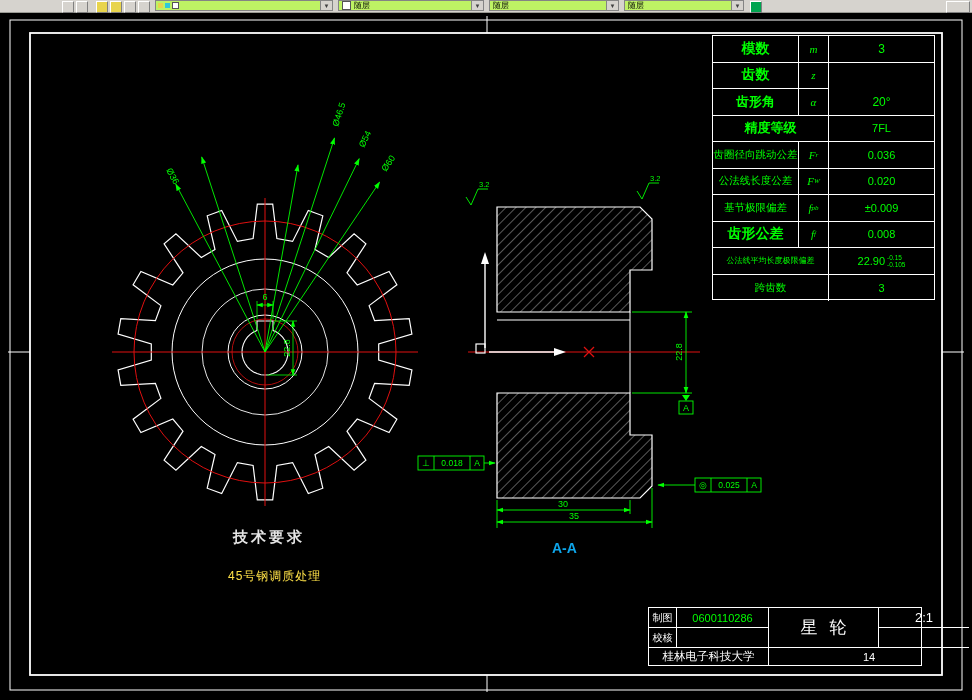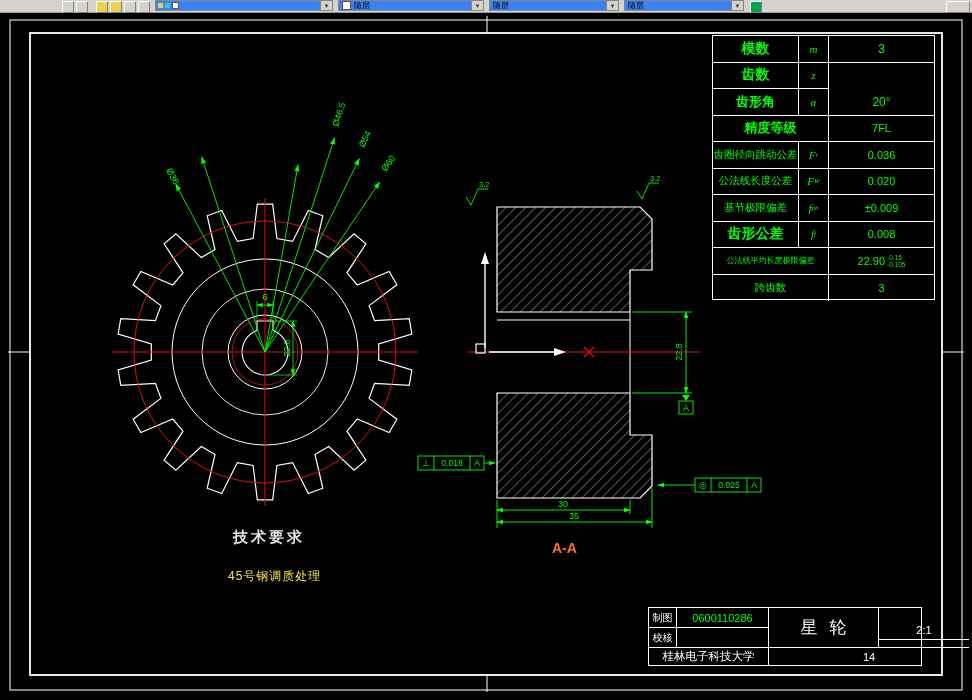--- a/index.html
+++ b/index.html
@@ -4,21 +4,21 @@
 <style>
   html,body{margin:0;padding:0;background:#000;width:972px;height:700px;overflow:hidden;
     font-family:"Liberation Sans",sans-serif;}
   
   .toolbar{position:absolute;left:0;top:0;width:972px;height:12px;background:#d6d3ce;
     border-bottom:1px solid #9a9a94;z-index:5;}
   .tb-icon{position:absolute;top:1px;width:10px;height:10px;background:#d6d3ce;
     border:1px solid;border-color:#fff #808080 #808080 #fff;}
   .tb-icon.glyph{background:#e8d44c;}
   .tb-icon.green{background:#00a550;}
-  .combo{position:absolute;top:0;height:11px;background:#3b82f6;border:1px solid #848484;
+  .combo{position:absolute;top:0;height:11px;background:#bef264;border:1px solid #848484;
     box-sizing:border-box;font-size:8px;color:#000;display:flex;align-items:center;overflow:hidden;}
   .combo-text{flex:1;padding-left:3px;white-space:nowrap;line-height:9px;}
   .combo-btn{width:11px;height:100%;background:#d6d3ce;border-left:1px solid #848484;
     font-size:6px;display:flex;align-items:center;justify-content:center;color:#404040;}
   .swatch{width:7px;height:7px;border:1px solid #555;background:#fff;margin-left:3px;display:inline-block;}
   .mini{width:5px;height:5px;display:inline-block;margin-left:2px;}
   
   .ptable{position:absolute;left:712px;top:35px;width:223px;height:265px;border:1px solid #fff;
     box-sizing:border-box;z-index:4;}
   .prow{position:absolute;left:0;width:221px;height:26.5px;}
@@ -43,21 +43,21 @@
   .tcell{position:absolute;box-sizing:border-box;display:flex;align-items:center;
     justify-content:center;overflow:hidden;}
   .bdr{border-right:1px solid #fff;}
   .bdb{border-bottom:1px solid #fff;}
   .green{color:#00ff00;}
   
   .note-title{position:absolute;left:233px;top:528px;color:#e5e5e5;font-size:15px;
     font-weight:bold;letter-spacing:3px;z-index:4;}
   .note-line{position:absolute;left:228px;top:568px;color:#fde047;font-size:12px;
     letter-spacing:1px;z-index:4;}
-  .sec-label{position:absolute;left:552px;top:540px;color:#f97316;font-size:14px;
+  .sec-label{position:absolute;left:552px;top:540px;color:#0ea5e9;font-size:14px;
     font-weight:bold;z-index:4;}
   svg{position:absolute;left:0;top:0;z-index:2;}
   .canvas-bg{position:absolute;left:0;top:12px;width:972px;height:688px;background:#000;z-index:1;}
   svg text{font-family:"Liberation Sans",sans-serif;}
 </style>
 </head>
 <body>
 
 <div class="canvas-bg"></div>
 
@@ -312,16 +312,16 @@
   </div>
 </div>
 
 <div class="tblock">
   <div class="tcell bdr bdb" style="left:0;top:0;width:28px;height:20px;font-size:10px">制图</div>
   <div class="tcell bdr bdb green" style="left:28px;top:0;width:92px;height:20px;font-size:11px">0600110286</div>
   <div class="tcell bdr bdb" style="left:0;top:20px;width:28px;height:20px;font-size:10px">校核</div>
   <div class="tcell bdr bdb" style="left:28px;top:20px;width:92px;height:20px"></div>
   <div class="tcell bdr" style="left:0;top:40px;width:120px;height:17px;font-size:11.5px">桂林电子科技大学</div>
   <div class="tcell bdr bdb" style="left:120px;top:0;width:110px;height:40px;font-size:17px;letter-spacing:12px;padding-left:12px">星轮</div>
-  <div class="tcell bdb" style="left:230px;top:12px;width:90px;height:20px;font-size:11px">2:1</div>
+  <div class="tcell bdb" style="left:230px;top:0;width:90px;height:20px;font-size:13px">2:1</div>
   <div class="tcell bdb" style="left:230px;top:20px;width:90px;height:20px"></div>
   <div class="tcell" style="left:120px;top:40px;width:200px;height:17px;font-size:11px">14</div>
 </div>
 
 </body></html>

